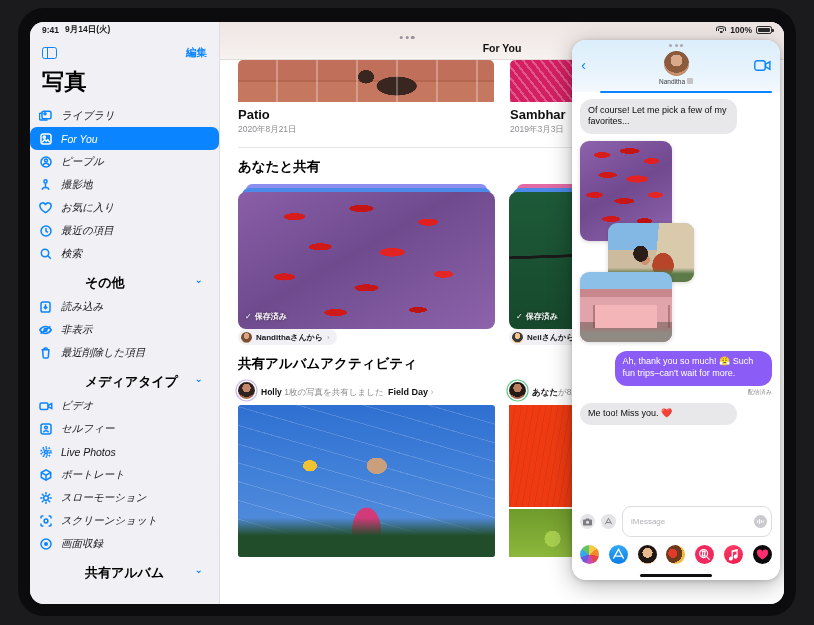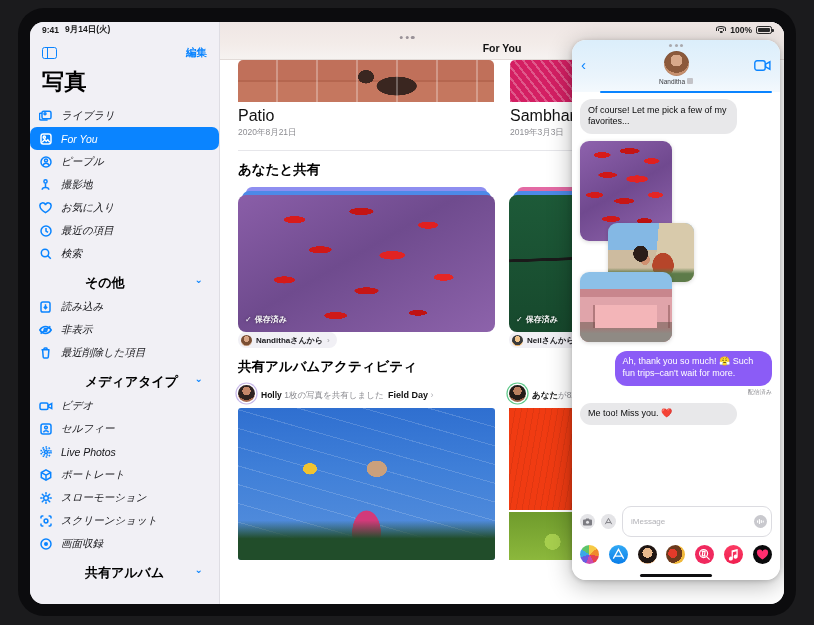--- a/index.html
+++ b/index.html
@@ -108,21 +108,21 @@
     display:flex; align-items:flex-end; justify-content:center;
     padding-bottom:5px; border-bottom:1px solid #e2dbd8;
   }
   #main-hdr span { font-size:10.5px; font-weight:600; color:#111; }
   #scroll { position:absolute; inset:0; padding-top:38px; }
 
   
   .mem-row { display:flex; gap:16px; padding:0 18px; }
   .mem-card { flex:1; }
   .mem-img { height:42px; border-radius:5px 5px 0 0; overflow:hidden; position:relative; }
-  .mem-name { font-size:16px; font-weight:400; color:#111; margin-top:5px; }
+  .mem-name { font-size:13px; font-weight:700; color:#111; margin-top:5px; }
   .mem-date { font-size:8.5px; color:#8c8c91; margin-top:2px; }
 
   .divider { height:1px; background:#e6e6ea; margin:11px 18px 0 18px; }
 
   .sec-title { font-size:13.5px; font-weight:800; color:#000; padding:10px 18px 8px 18px; }
 
   
   .shared-row { display:flex; gap:14px; padding:0 18px; }
   .shared-item { flex:1; min-width:0; }
   .stack { position:relative; height:145px; }

